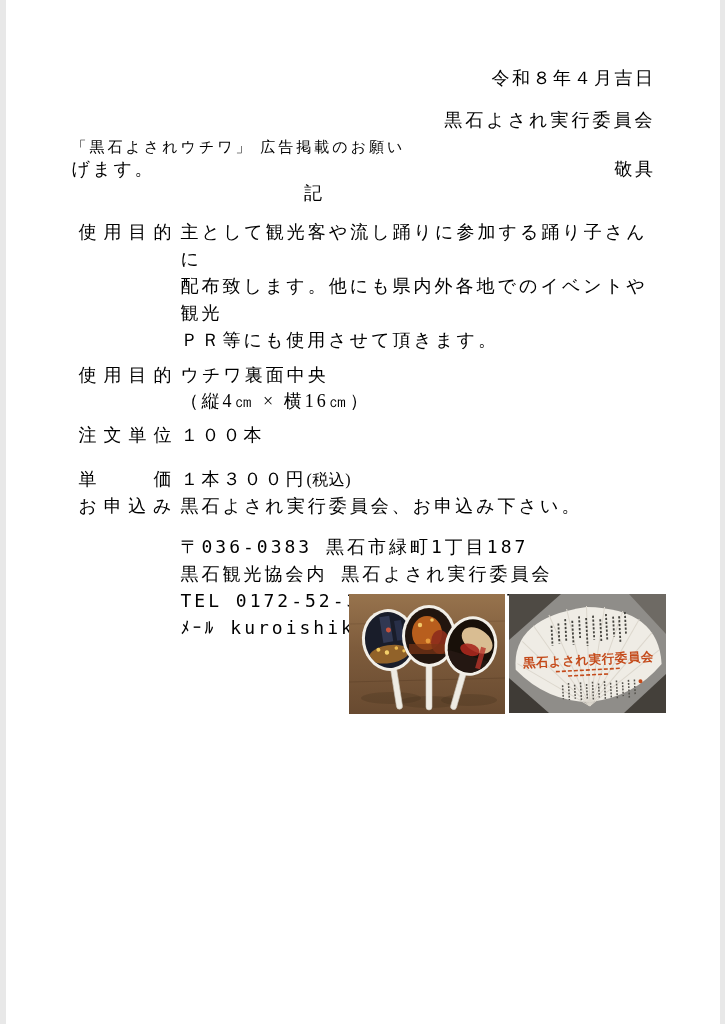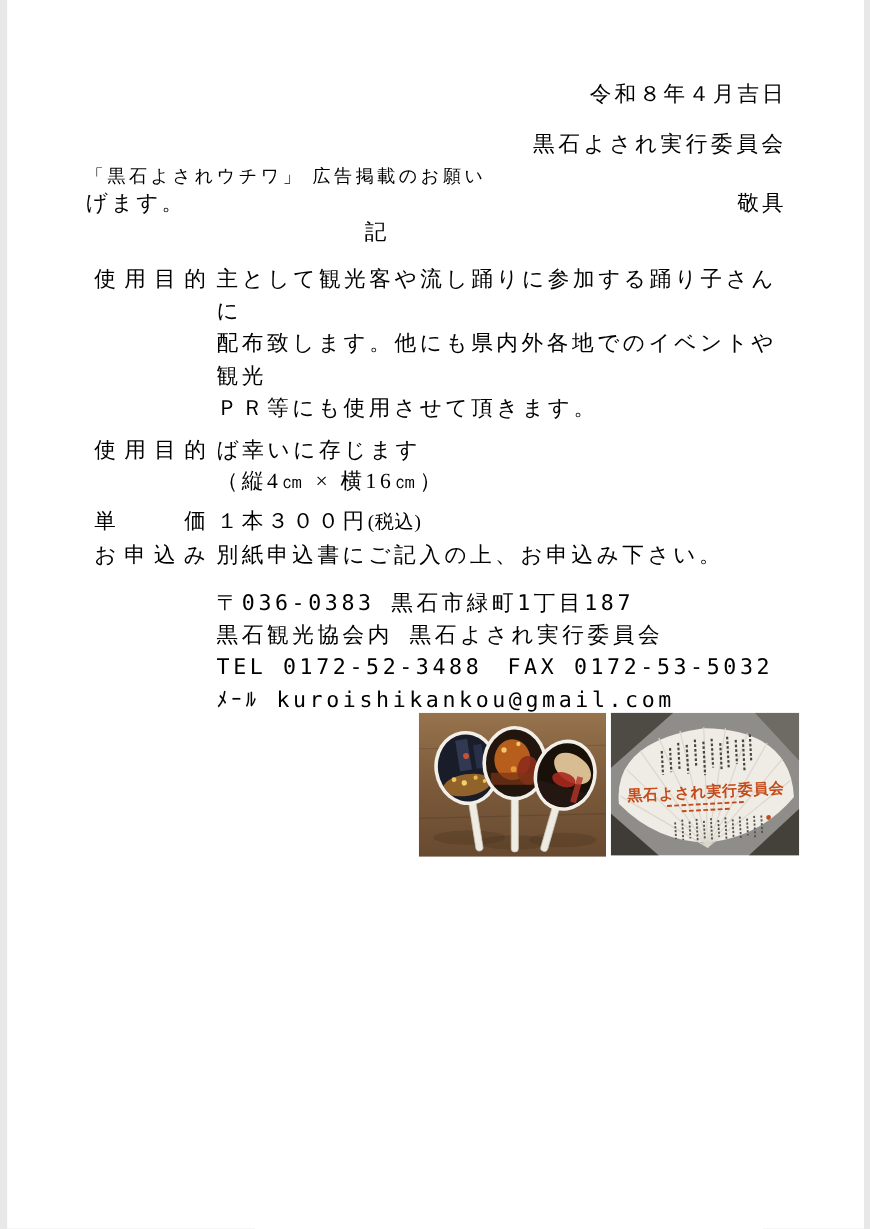--- a/index.html
+++ b/index.html
@@ -45,21 +45,21 @@
     font-size:18px;line-height:27px;
     text-align:justify;text-align-last:justify;
   }
   .row .content{
     margin-left:9px;flex:1 1 auto;
     font-size:18px;line-height:27px;letter-spacing:3px;
     white-space:pre-line;
   }
   .m14{margin-top:14px;}
   .m8{margin-top:8px;}
-  .m17{margin-top:7px;}
+  .m17{margin-top:17px;}
   .m15{margin-top:0;}
   .m13{margin-top:13px;}
   .content .small-note{font-size:16px;letter-spacing:0.5px;}
   .contact{
     font-family:"DejaVu Sans Mono","Liberation Serif",serif;
     font-size:16px;line-height:25px;letter-spacing:0.6px;
   }
   .row1-lh .content,.row1-lh .label{line-height:26px;}
   .photo{position:absolute;display:block;}
   #photo-front{left:343px;top:594px;}
@@ -87,33 +87,37 @@
 
   <div class="row m14">
     <div class="label">使用目的</div>
     <div class="content">主として観光客や流し踊りに参加する踊り子さんに
 配布致します。他にも県内外各地でのイベントや観光
 ＰＲ等にも使用させて頂きます。</div>
   </div>
 
   <div class="row m8 row1-lh">
     <div class="label">使用目的</div>
-    <div class="content">ば幸いに存じます
+    <div class="content">ウチワ裏面中央
 （縦4㎝ × 横16㎝）</div>
   </div>
 
+  <div class="row m8">
+    <div class="label">注文単位</div>
+    <div class="content">１００本</div>
+  </div>
 
   <div class="row m17">
     <div class="label">単価</div>
     <div class="content"><span>１本３００円</span><span class="small-note">(税込)</span></div>
   </div>
 
   <div class="row m15">
     <div class="label">お申込み</div>
-    <div class="content">別紙申込書にご記入の上、お申込み下さい。</div>
+    <div class="content">黒石よされ実行委員会、お申込み下さい。</div>
   </div>
 
   <div class="row m13">
     <div class="label"></div>
     <div class="content contact">〒036-0383 黒石市緑町1丁目187
 黒石観光協会内 黒石よされ実行委員会
 TEL 0172-52-3488　FAX 0172-53-5032
 ﾒｰﾙ kuroishikankou@gmail.com</div>
   </div>
 

